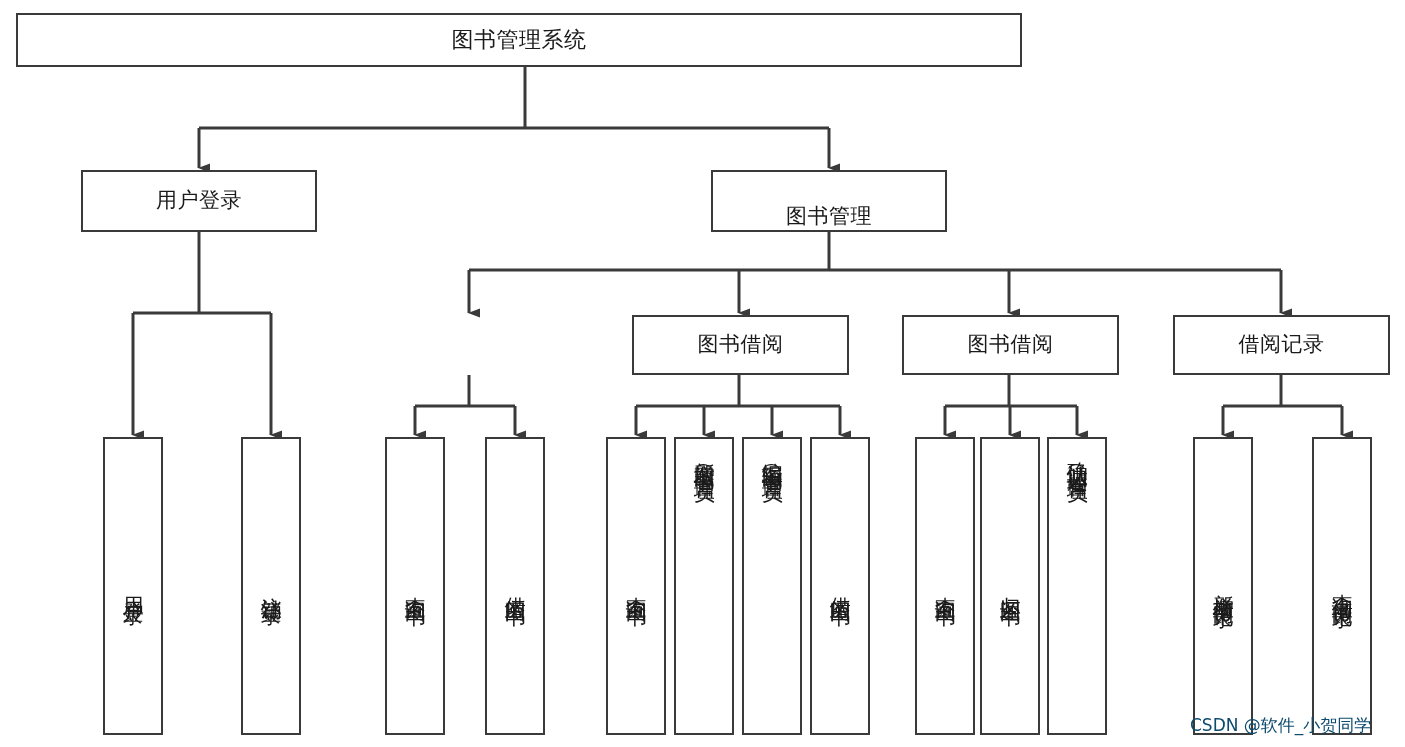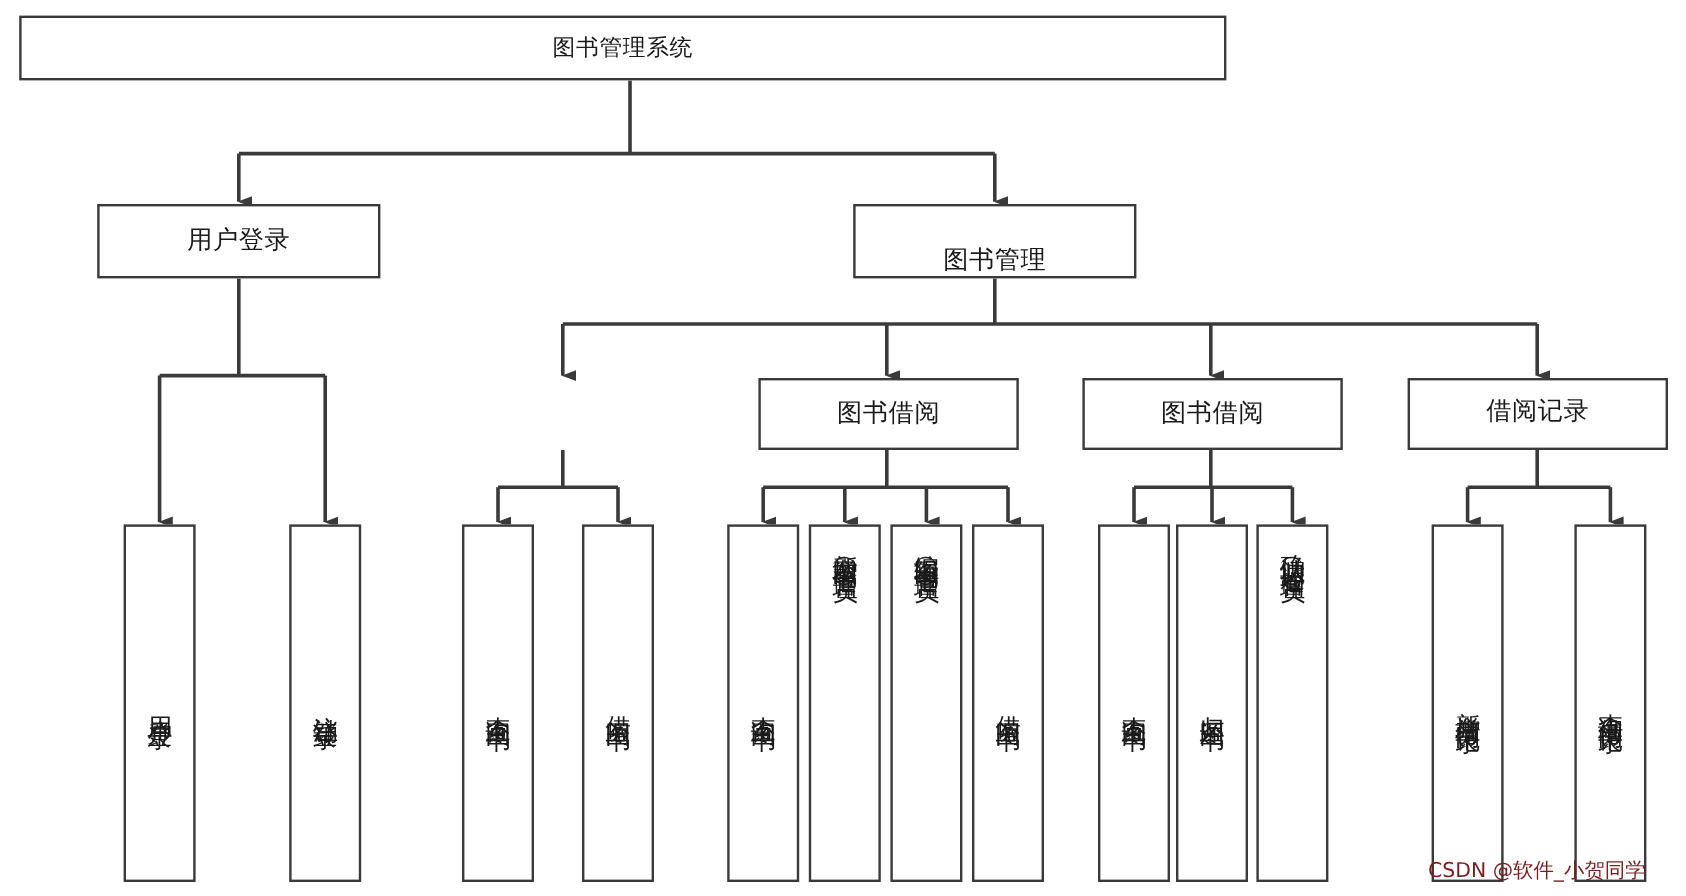--- a/index.html
+++ b/index.html
@@ -44,21 +44,21 @@
   
   .node.horizontal {
     padding: 2px 6px;
   }
   .node.horizontal .node-label {
     font-size: 21px;
     line-height: 1.1;
     white-space: nowrap;
   }
   .node.root .node-label {
-    font-size: 19px;
+    font-size: 22px;
   }
   
   .node.vertical {
     align-items: flex-start;
     justify-content: center;
     padding-top: 6px;
   }
   .node.vertical .node-label {
     writing-mode: vertical-rl;
     text-orientation: upright;
@@ -68,21 +68,21 @@
     white-space: nowrap;
   }
   
   .node.vertical.centered {
     align-items: center;
     padding-top: 0;
   }
   .watermark {
     position: absolute;
     font-size: 17px;
-    color: #7f1d1d;
+    color: #0c4a6e;
     white-space: nowrap;
     user-select: none;
   }
 </style>
 </head>
 <body>
 
 <div id="diagram-root">
 
   <svg id="edges-layer" viewBox="0 0 1405 747" width="1405" height="747" xmlns="http://www.w3.org/2000/svg">
@@ -147,21 +147,21 @@
   <div class="node horizontal" style="left:711px; top:170px; width:236px; height:62px;align-items:flex-end;">
     <span class="node-label">图书管理</span>
   </div>
 
   <div class="node horizontal" style="left:632px; top:315px; width:217px; height:60px;">
     <span class="node-label">图书借阅</span>
   </div>
   <div class="node horizontal" style="left:902px; top:315px; width:217px; height:60px;">
     <span class="node-label">图书借阅</span>
   </div>
-  <div class="node horizontal" style="left:1173px; top:315px; width:217px; height:60px;font-family:Liberation Mono, monospace;">
+  <div class="node horizontal" style="left:1173px; top:315px; width:217px; height:60px;">
     <span class="node-label">借阅记录</span>
   </div>
 
   <div class="node vertical centered" style="left:103px; top:437px; width:60px; height:298px;">
     <span class="node-label">用户登录</span>
   </div>
   <div class="node vertical centered" style="left:241px; top:437px; width:60px; height:298px;">
     <span class="node-label">注销登录</span>
   </div>
 

